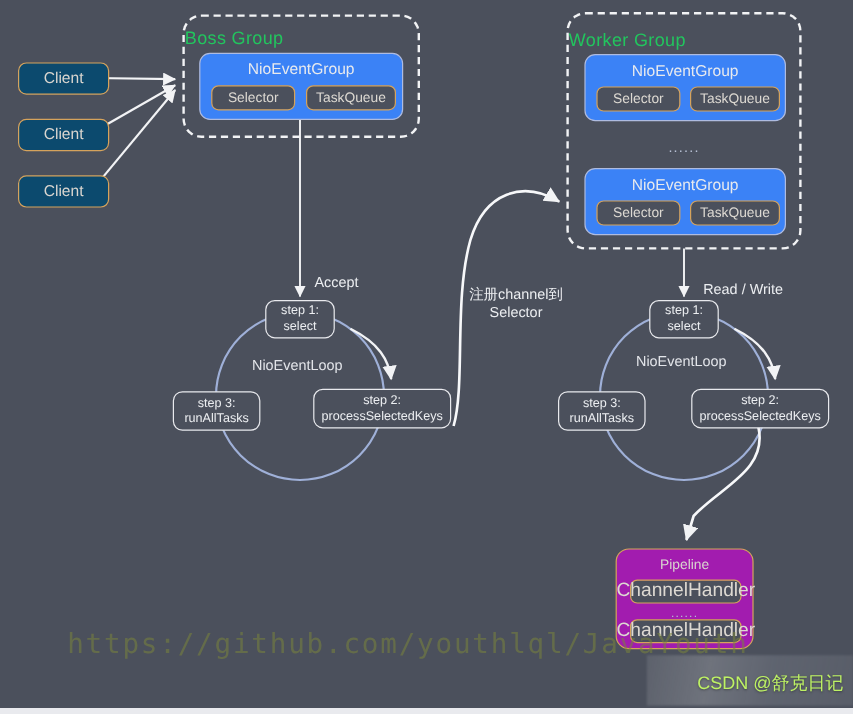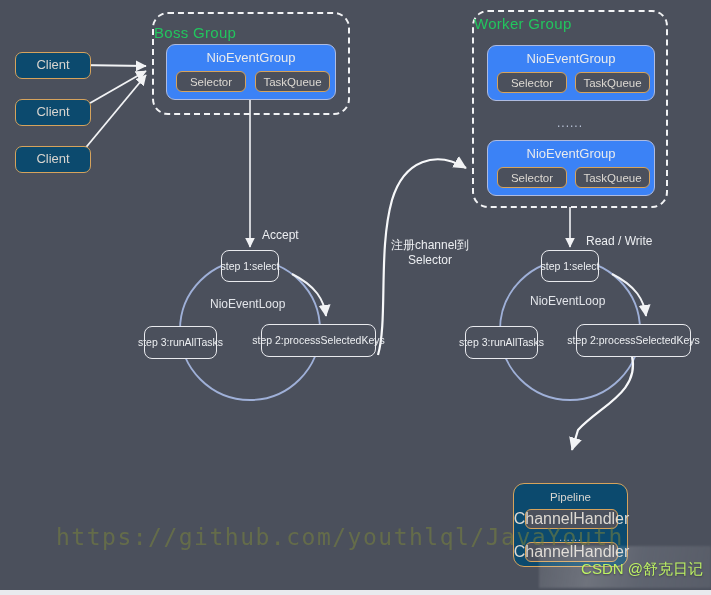--- a/index.html
+++ b/index.html
@@ -94,21 +94,21 @@
   
   .step {
     position: absolute;
     box-sizing: border-box;
     border: 1.4px solid #e9eaee;
     border-radius: 8px;
     background: #4b505c;
     color: #eceef1;
     font-size: 10.5px;
     display: flex;
-    flex-direction: row;
+    flex-direction: column;
     align-items: center;
     justify-content: center;
     line-height: 1.2;
     white-space: nowrap;
   }
   .loop-label {
     position: absolute;
     font-size: 12px;
     color: #e3e5ea;
     white-space: nowrap;
@@ -120,22 +120,21 @@
     white-space: nowrap;
     text-align: center;
     line-height: 1.25;
   }
   
   .pipeline-box {
     position: absolute;
     box-sizing: border-box;
     border: 1.6px solid #d6a35c;
     border-radius: 11px;
-    background: #0c4a6e;
-    margin-top: 26px;
+    background: #a21caf;
   }
   .pipeline-title {
     position: absolute;
     width: 100%;
     top: 7px;
     text-align: center;
     font-size: 11.5px;
     color: #d9d5cf;
   }
   .handler {
@@ -249,21 +248,21 @@
     <div class="neg-title">NioEventGroup</div>
     <div class="chip" style="left:9px; top:26px; width:70px; height:21px;">
       <span>Selector</span>
     </div>
     <div class="chip" style="left:88px; top:26px; width:75px; height:21px;">
       <span>TaskQueue</span>
     </div>
   </div>
 
   <div class="group-box" style="left:472px; top:10px; width:196px; height:198px;">
-    <div class="group-title" style="top:3px;">Worker Group</div>
+    <div class="group-title" style="top:13px;">Worker Group</div>
     <div class="dots" style="top:104px;">......</div>
   </div>
 
   <div class="neg-box" style="left:487px; top:45px; width:168px; height:56px;">
     <div class="neg-title">NioEventGroup</div>
     <div class="chip" style="left:9px; top:26px; width:70px; height:21px;">
       <span>Selector</span>
     </div>
     <div class="chip" style="left:87px; top:26px; width:75px; height:21px;">
       <span>TaskQueue</span>

